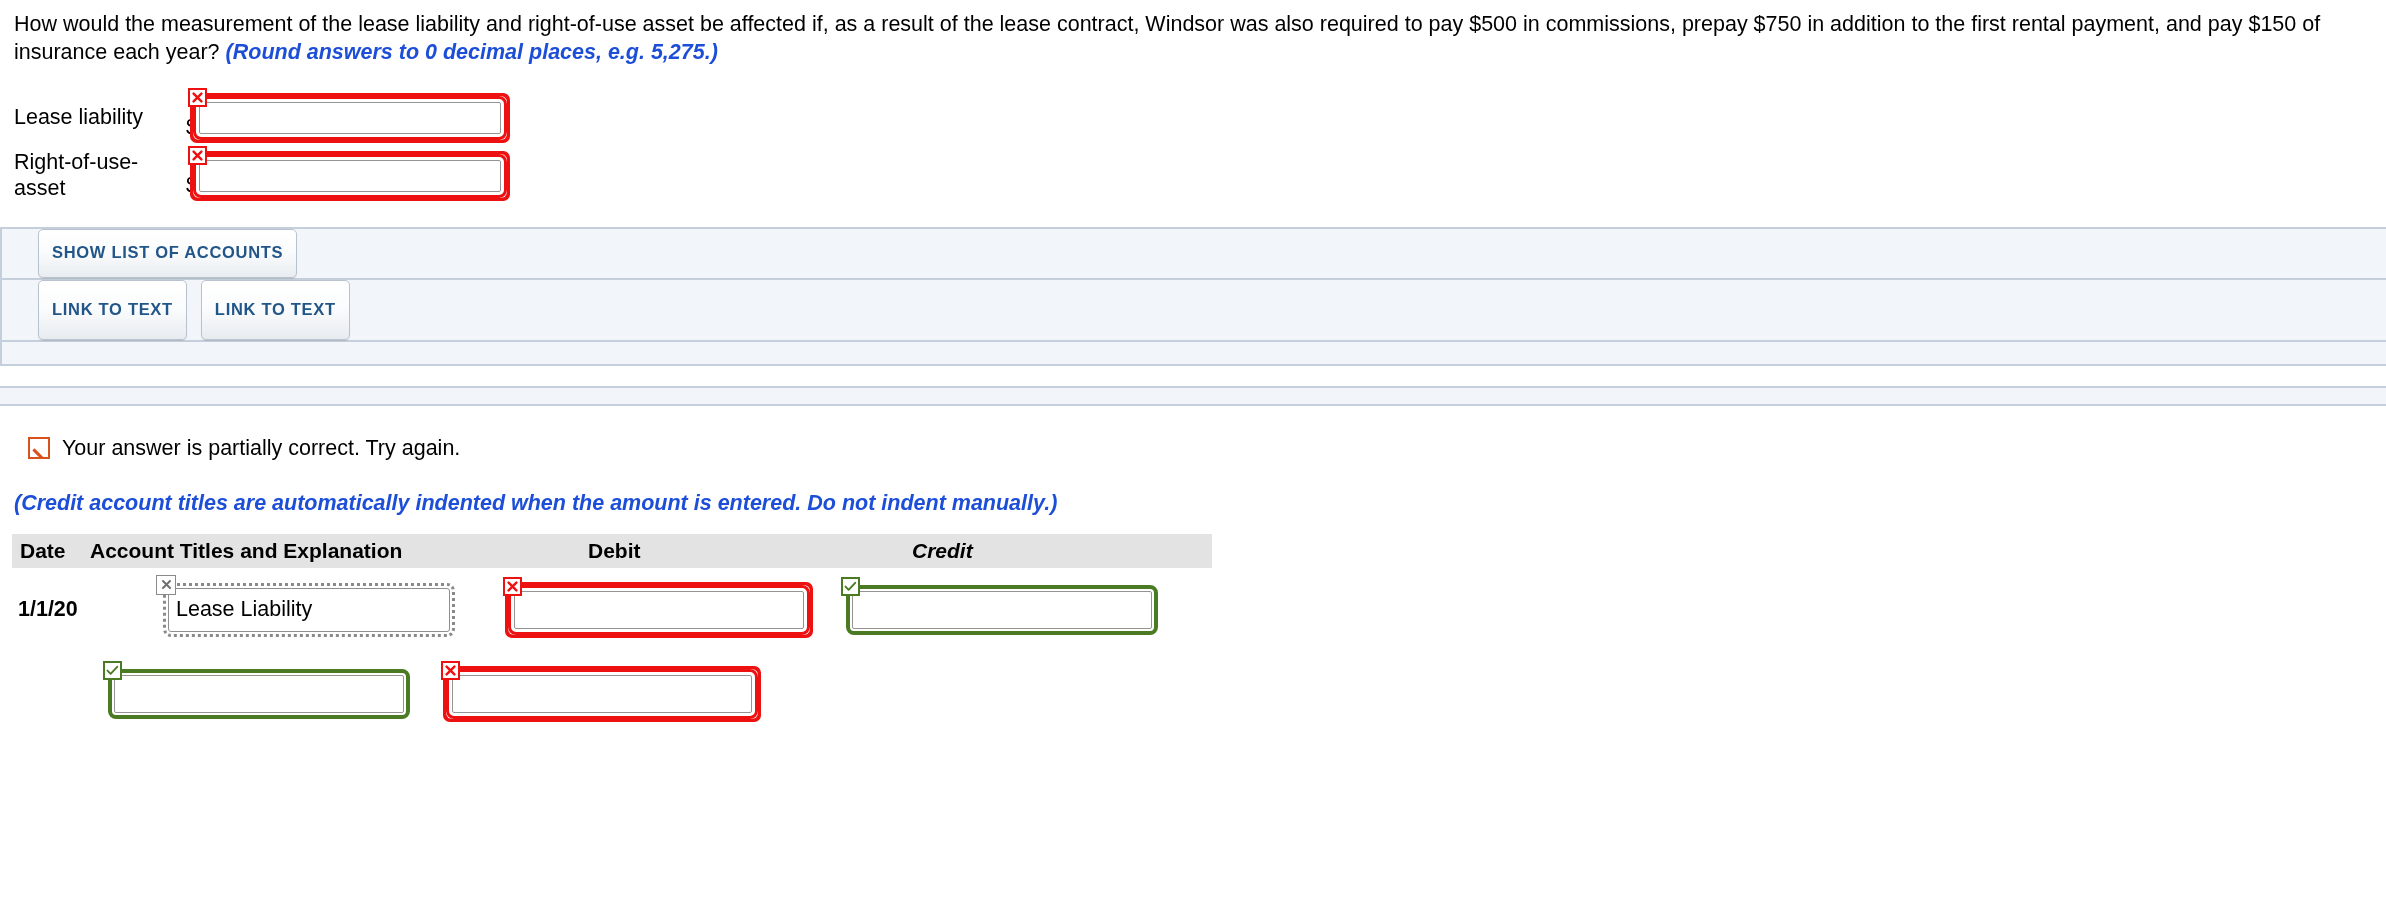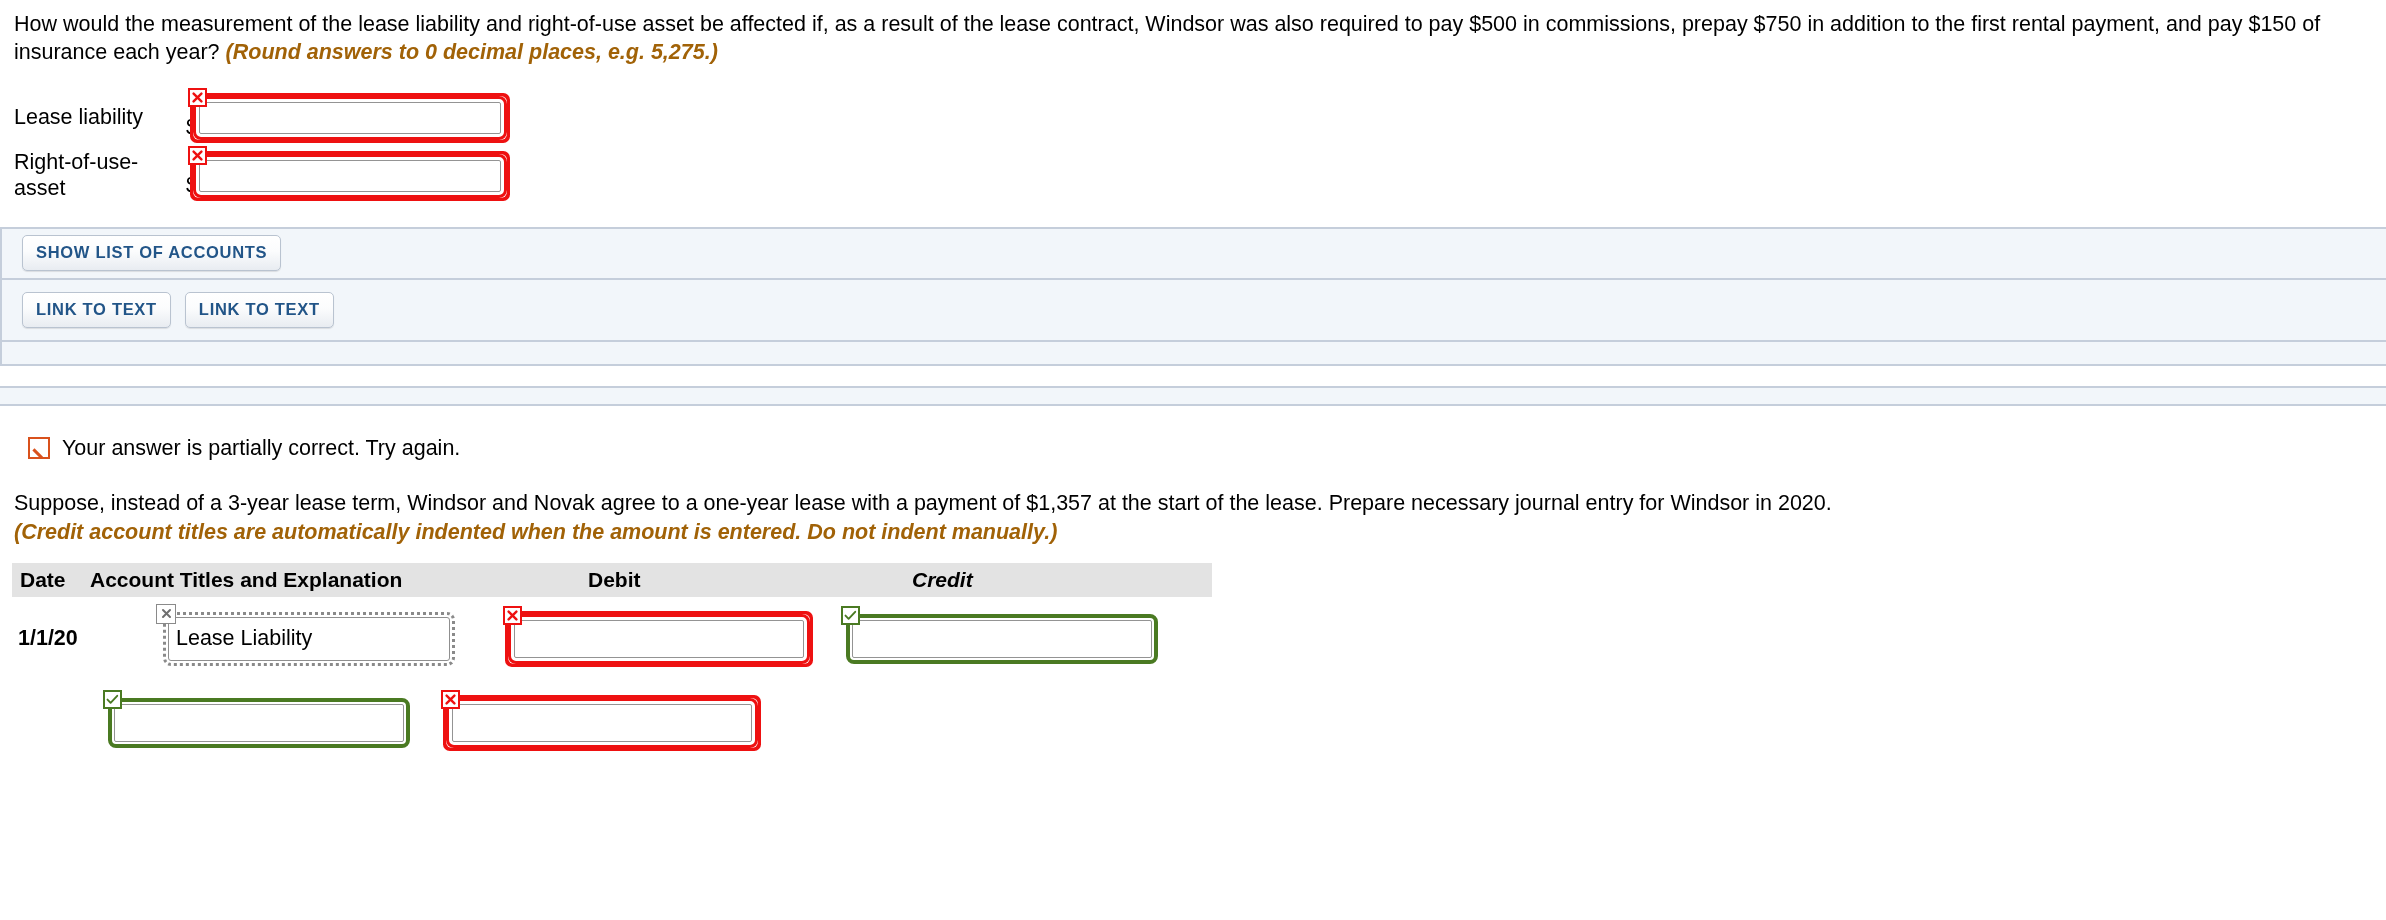--- a/index.html
+++ b/index.html
@@ -18,21 +18,21 @@
     position: relative;
   }
 
   
   .question-block {
     padding: 10px 14px 0 14px;
     line-height: 1.32;
     font-size: 21.5px;
   }
   .hint-red {
-    color: #a16207;
+    color: #1d4ed8;
     font-weight: bold;
     font-style: italic;
   }
 
   
   .answer-rows {
     margin-top: 22px;
     padding-left: 14px;
   }
   .answer-row {
@@ -120,22 +120,21 @@
   }
 
   
   .panel {
     background: #f2f6fa;
     border-top: 2px solid #c5cedb;
     border-bottom: 2px solid #c5cedb;
     border-left: 2px solid #c5cedb;
     box-sizing: border-box;
     display: flex;
-    align-items: center;
-    padding-left: 20px;
+    padding-left: 36px;
   }
   .panel-accounts { height: 53px; margin-top: 22px; }
   .panel-links   { height: 62px; border-top: none; }
   .panel-spacer  { height: 24px; border-top: none; border-bottom: 2px solid #c5cedb; background: #f2f6fa;
                    border-left: 2px solid #c5cedb; box-sizing: border-box; }
 
   .wb-button {
     font-family: "Liberation Sans", sans-serif;
     font-size: 16.5px;
     font-weight: bold;
@@ -296,21 +295,20 @@
 
 <div class="divider-gap"></div>
 <div class="divider-strip"></div>
 
 <div class="feedback">
   <div class="partial-icon"></div>
   <div>Your answer is partially correct.  Try again.</div>
 </div>
 
 <div class="question2">
-  <div>Suppose, instead of a 3-year lease term, Windsor and Novak agree to a one-year lease with a payment of $1,357 at the start of the lease. Prepare necessary journal entry for Windsor in 2020.</div>
   <div class="hint-red">(Credit account titles are automatically indented when the amount is entered. Do not indent manually.)</div>
 </div>
 
 <div class="journal">
 
   <div class="journal-head">
     <div class="col-date">Date</div>
     <div class="col-account">Account Titles and Explanation</div>
     <div class="col-debit">Debit</div>
     <div class="col-credit">Credit</div>

